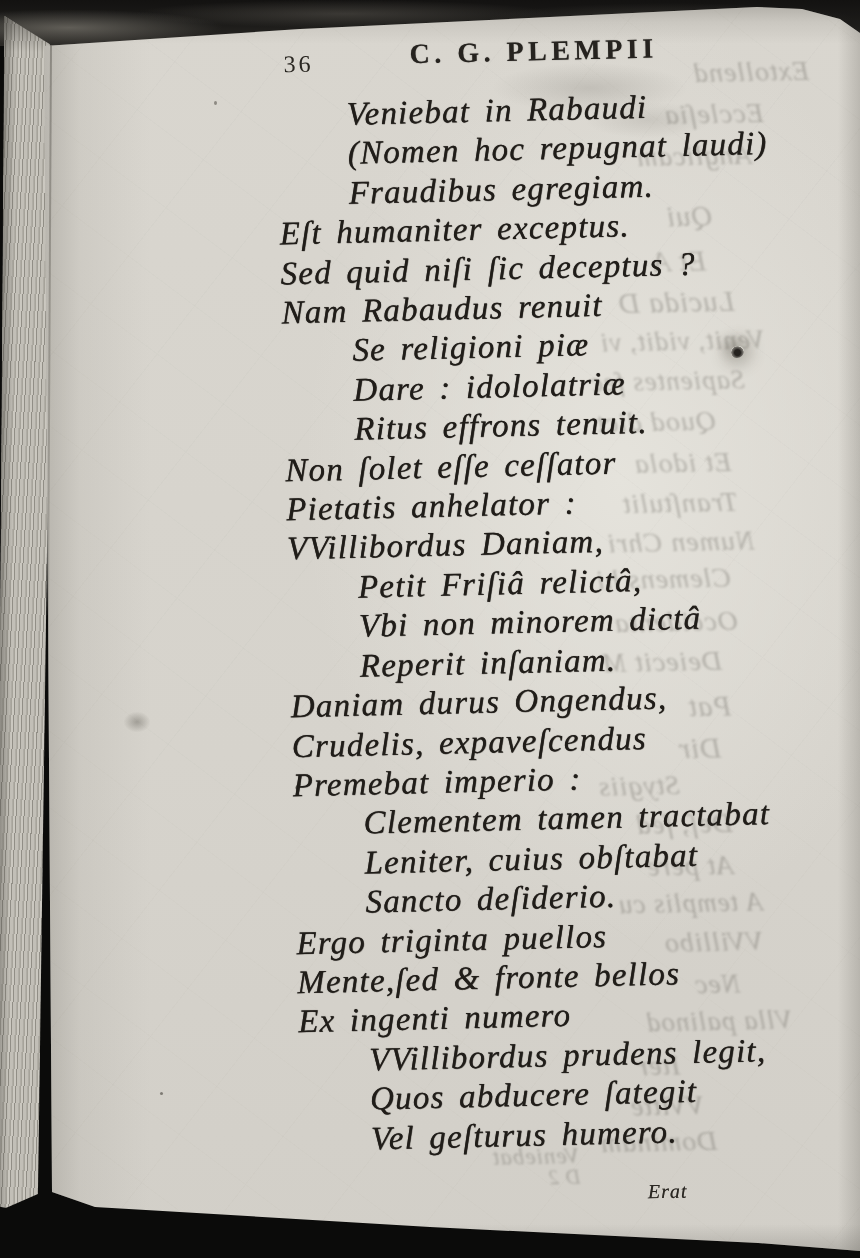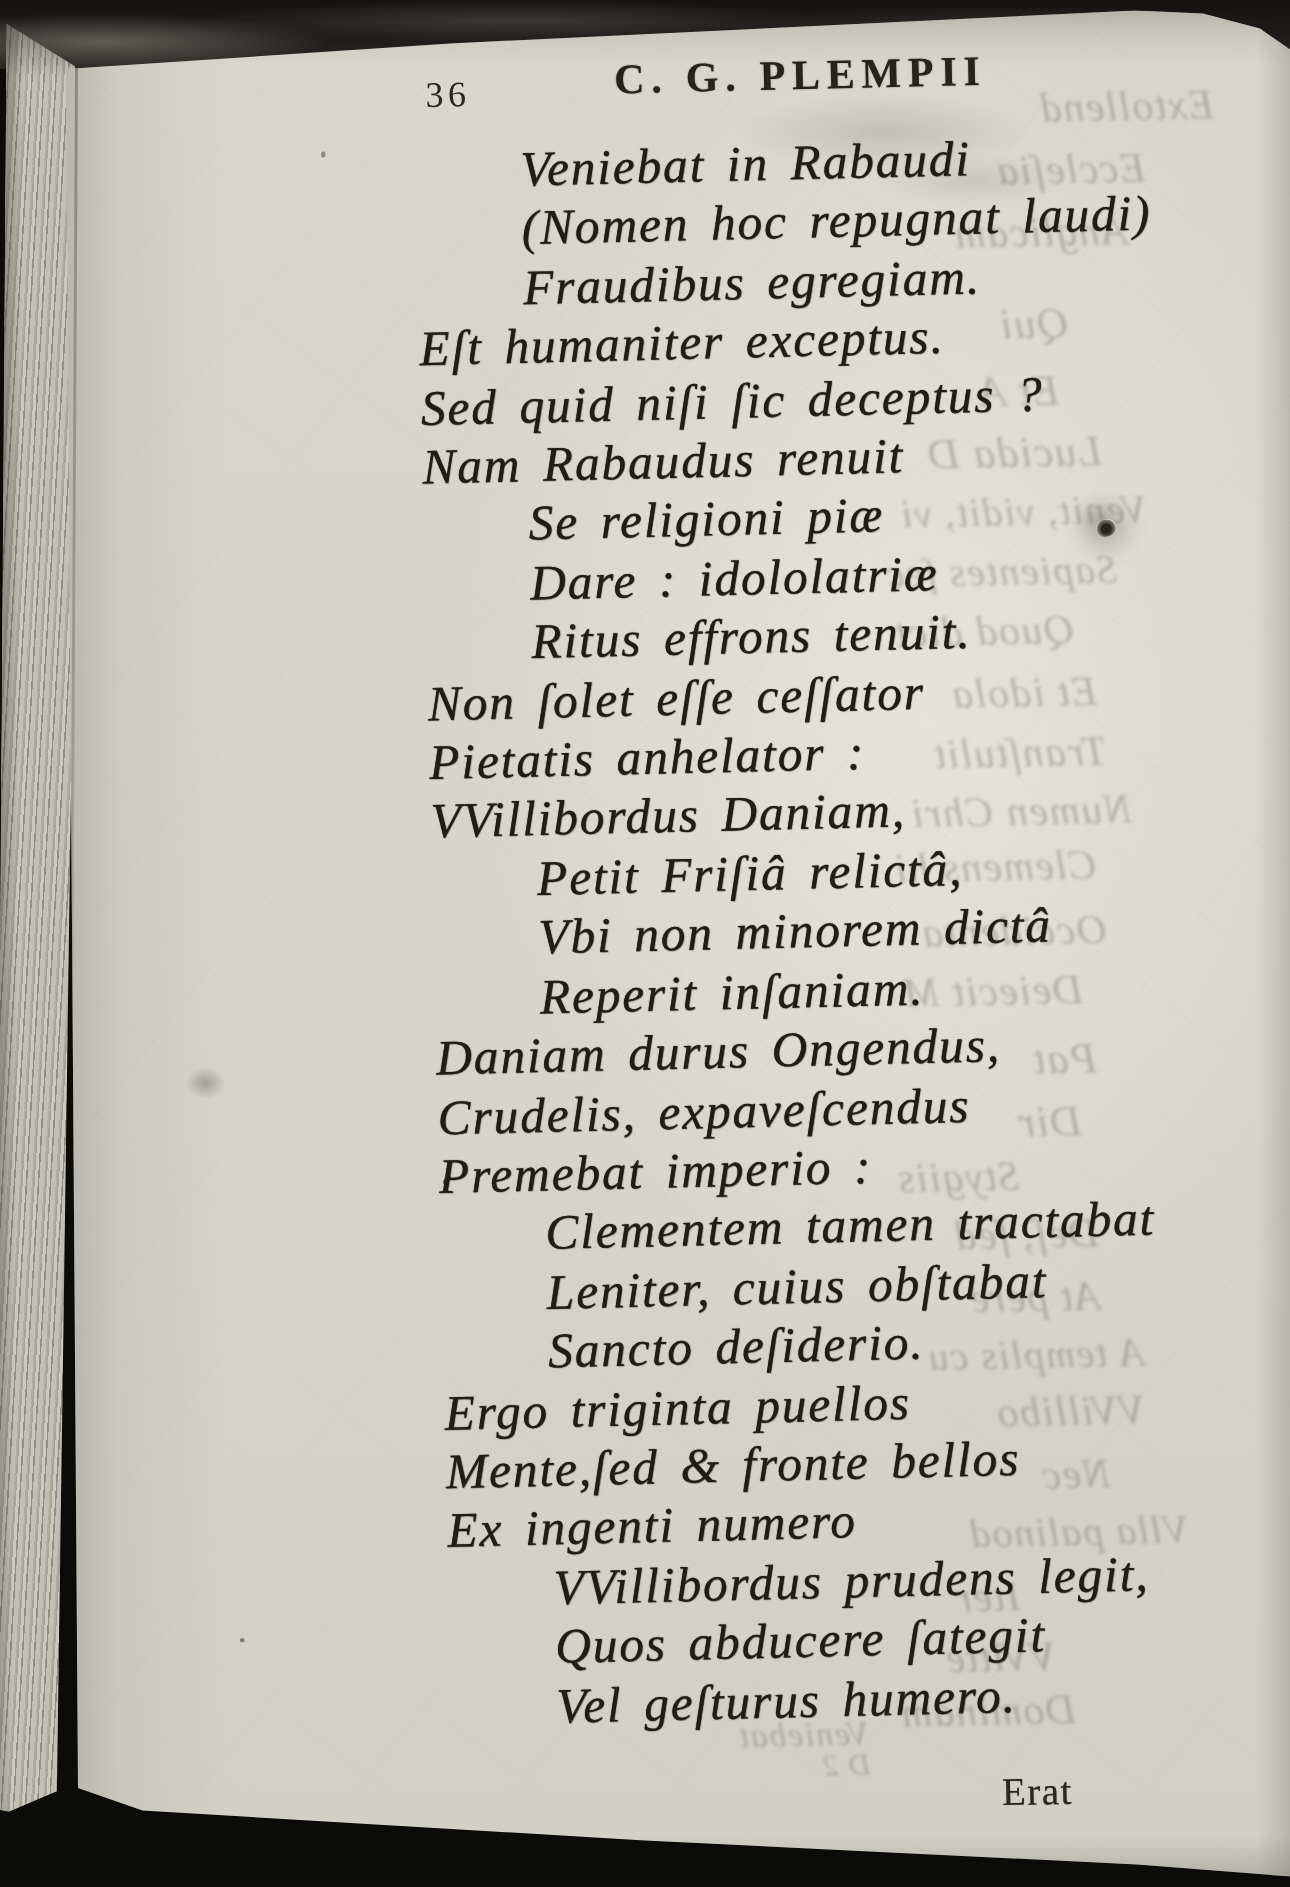--- a/index.html
+++ b/index.html
@@ -68,23 +68,23 @@
   .headrow{position:relative;height:60px;}
   .page-number{position:absolute;left:30px;top:16px;font-size:24px;letter-spacing:3px;
     color:#2a2722;}
   .running-header{position:absolute;left:156px;top:6px;font-size:28px;font-weight:bold;
     letter-spacing:4.5px;color:#26231f;text-shadow:0 0 1px rgba(35,32,28,.6);}
   .poem{margin-top:1px;font-style:italic;font-size:33px;line-height:39.4px;
     letter-spacing:1.2px;word-spacing:5px;white-space:nowrap;
     text-shadow:0 0 .7px rgba(30,27,23,.85), .4px .4px .6px rgba(30,27,23,.4);}
   .line.indent0{padding-left:22px;}
   .line.indent1{padding-left:92px;}
-  .catchword{position:absolute;left:648px;top:1180px;font-size:26px;
+  .catchword{position:absolute;left:648px;top:1180px;font-style:italic;font-size:20px;
     color:#2a2722;transform:rotate(-1deg);letter-spacing:1px;
-    text-shadow:0 0 .6px rgba(40,36,32,.7);margin-left:20px;}
+    text-shadow:0 0 .6px rgba(40,36,32,.7);}
 </style>
 </head>
 <body>
 
 <div class="scene">
 
   <div class="top-band"></div>
 
   <div class="fore-edge"></div>
 

